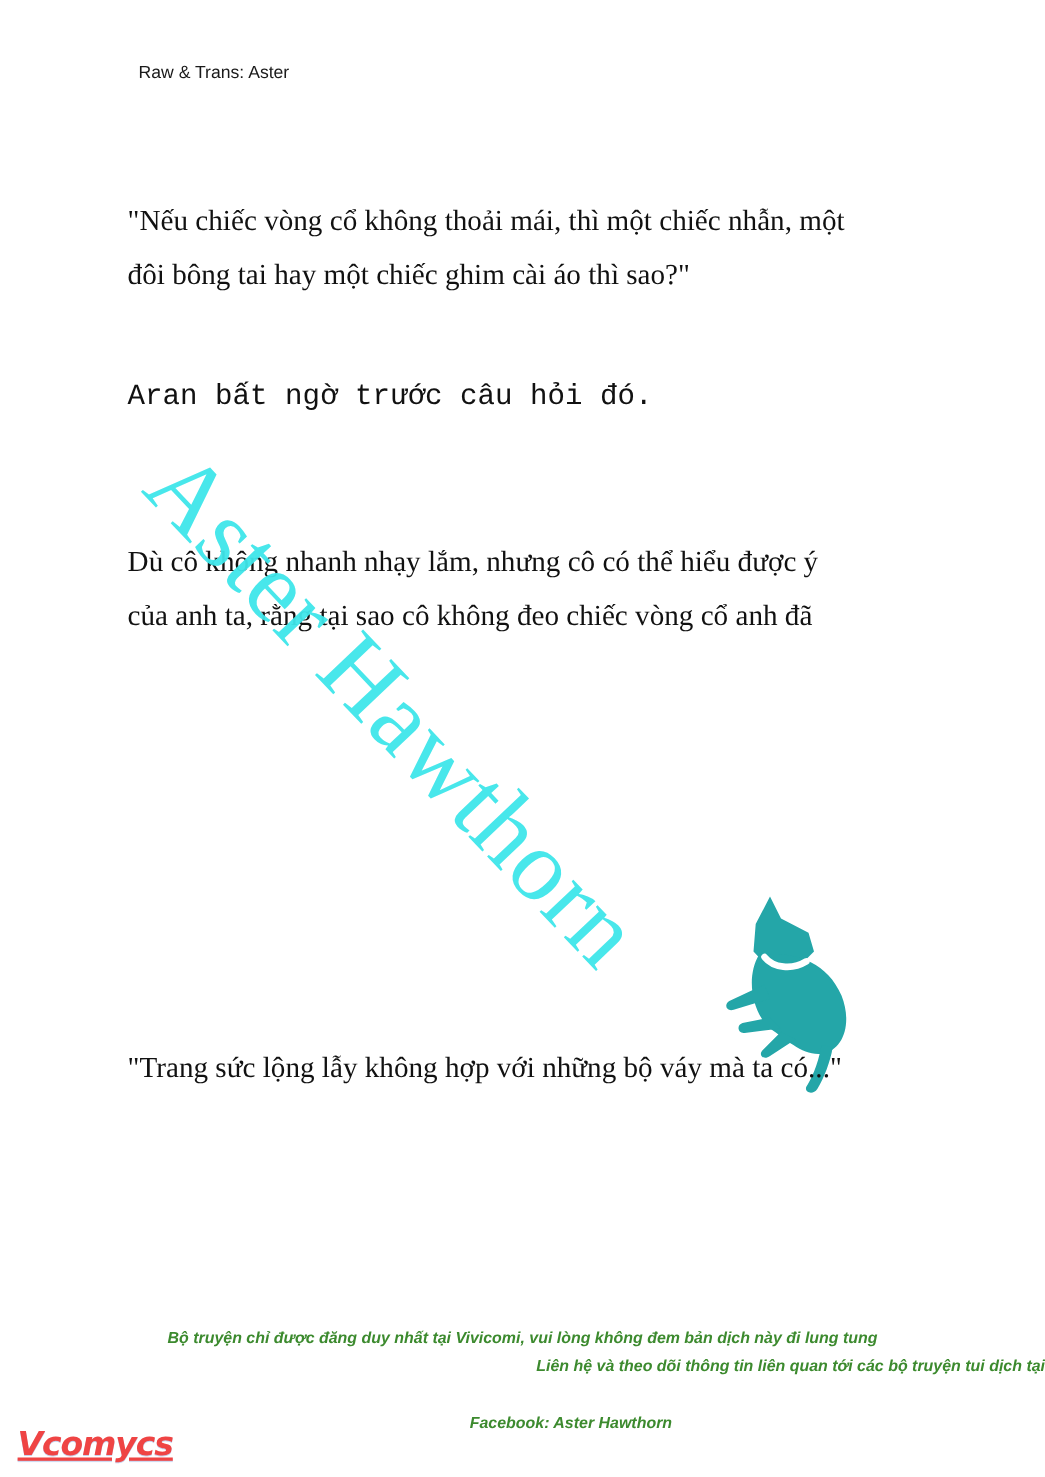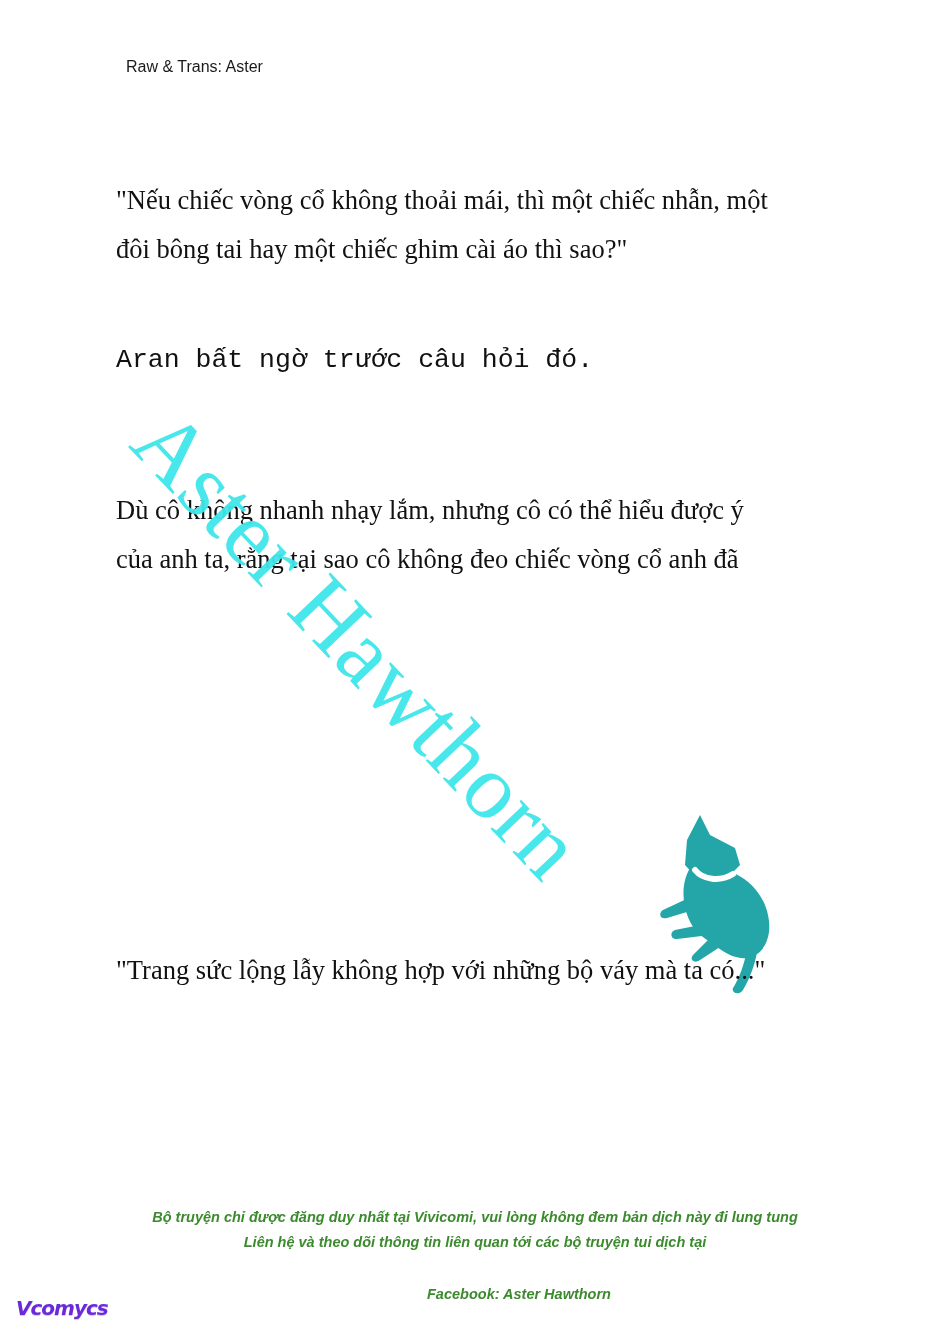--- a/index.html
+++ b/index.html
@@ -25,22 +25,23 @@
   .watermark-wrap { position: absolute; left: 0; top: 0; width: 950px; height: 1343px; pointer-events: none; }
   .cat { position: absolute; left: 655px; top: 810px; width: 125px; height: 185px; }
   .footer {
     position: absolute; left: 0; width: 950px; text-align: center;
     font-family: "Liberation Sans", sans-serif; font-style: italic; font-weight: bold;
     font-size: 14.5px; color: #3c8a2e;
   }
   .logo-left {
     position: absolute; left: 16px; top: 1296px;
     font-family: "DejaVu Sans", sans-serif; font-style: italic; font-weight: bold;
-    font-size: 20px; color: #6d28d9; letter-spacing: -1px;
+    font-size: 30px; color: #ef4444; letter-spacing: -1px;
     text-shadow: 0 1px 0 #c5d2ee;
+    text-decoration: underline;
   }
   .logo-right {
     position: absolute; left: 812px; top: 1356px;
     font-family: "DejaVu Sans", sans-serif; font-weight: bold;
     font-size: 16px; color: #ffffff;
     text-shadow: 0 0 3px #7f97d0, 0 0 5px #7f97d0, 0 0 2px #6b86c8;
     letter-spacing: 0.5px;
   }
 </style>
 </head>
@@ -84,17 +85,17 @@
 
     <path d="M40 60 C48 70 65 72 78 64" stroke="#ffffff" stroke-width="6" fill="none" stroke-linecap="round"></path>
   </svg>
 </div>
 
 <div class="para" style="top:946px;">
   <div>"Trang sức lộng lẫy không hợp với những bộ váy mà ta có..."</div>
 </div>
 
 <div class="footer" style="top:1209px;">Bộ truyện chỉ được đăng duy nhất tại Vivicomi, vui lòng không đem bản dịch này đi lung tung</div>
-<div class="footer" style="top:1234px;">Liên hệ và theo dõi thông tin liên quan tới các bộ truyện tui dịch tại</div>
+<div class="footer" style="top:1234px;text-align:right;">Liên hệ và theo dõi thông tin liên quan tới các bộ truyện tui dịch tại</div>
 <div class="footer" style="top:1286px;margin-left:44px;">Facebook: Aster Hawthorn</div>
 
 <div class="logo-left">Vcomycs</div>
 <div class="logo-right">damconuong</div>
 
 </body></html>

